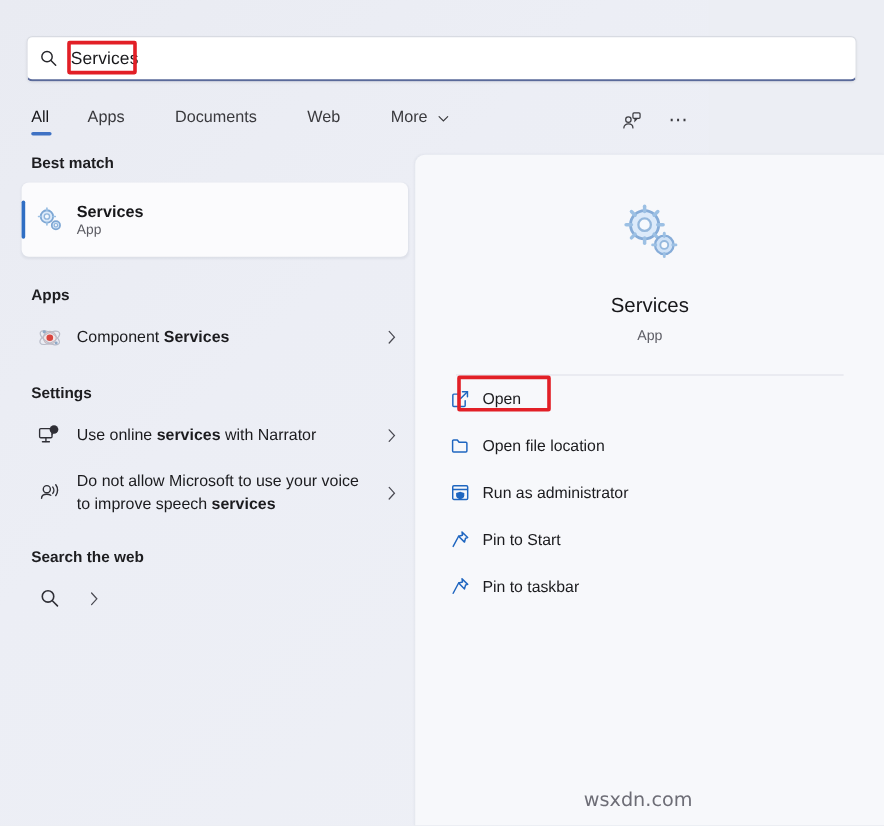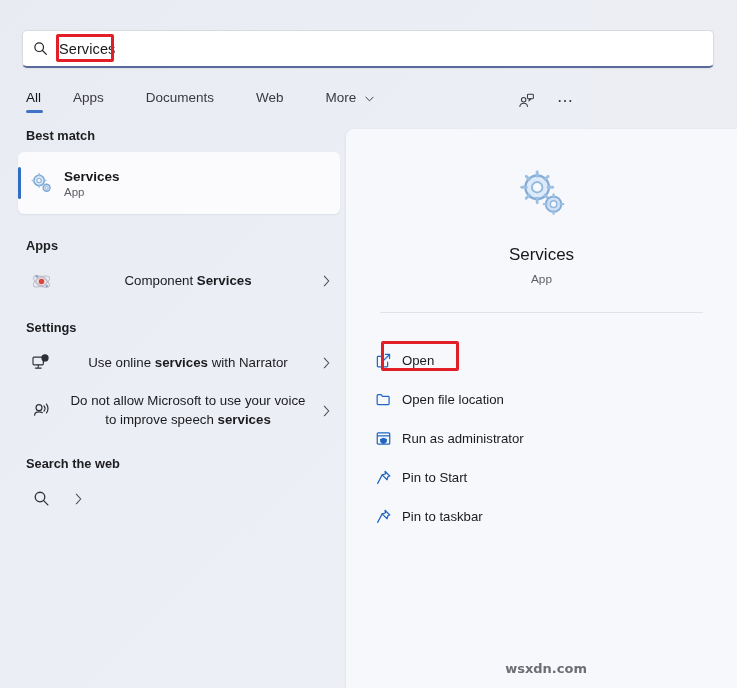--- a/index.html
+++ b/index.html
@@ -106,65 +106,63 @@
   .bm-title { font-size:13.5px; color:#17171a; font-weight:bold; }
   .bm-sub { font-size:11.5px; color:#5c5c63; }
 
   .row {
     display:flex; align-items:center;
     margin: 0 6px 0 18px;
     min-height: 38px;
     padding: 4px 10px 4px 0;
     border-radius:6px;
     cursor:default;
-    text-align:center;
   }
   .row-ico { width:46px; min-width:46px; display:flex; align-items:center; justify-content:center; }
   .row-label { font-size:13.3px; color:#1b1b1e; line-height:1.42; flex:1; }
   .row-label b { font-weight:bold; }
   .row-label .dim { color:#62626a; }
   .row-chev { width:18px; color:#4a4a52; display:flex; justify-content:flex-end; font-size:13px; }
 
   
   .right {
     position:absolute; left:346px; top:129px;
     width:391px; height:559px;
     background:#f7f8fb;
     border-top-left-radius:8px;
     box-shadow: -1px 0 2px rgba(40,50,80,.05);
   }
   .prev-ico { margin-top:38px; display:flex; justify-content:center; }
   .prev-name { margin-top:24px; text-align:center; font-size:17px; color:#17171a; }
   .prev-sub { margin-top:7px; text-align:center; font-size:11.8px; color:#5e5e66; }
   .divider { margin:26px 34px 0 34px; height:1px; background:#e1e3ea; }
 
-  .actions { margin-top:32px; padding-left: 18px; text-align: center; }
+  .actions { margin-top:4px; padding-left: 18px; text-align: center; }
   .act {
     display:flex; align-items:center;
     height:30px; margin-bottom:9px;
     cursor:default;
   }
   .act-ico { width:38px; display:flex; align-items:center; justify-content:center; }
   .act-label { font-size:13.2px; color:#1b1b1e; }
 
   .redbox-open {
     position:absolute;
     left: 17px; top: -4px;
     width: 78px; height: 30px;
     border:3px solid #e21f26;
     border-radius:2px;
     pointer-events:none;
   }
   .act-wrap { position:relative; }
 
   .watermark {
-    position:absolute; right:4px; bottom:12px;
-    font-size:13px; color:#6d6d76;
+    position:absolute; right:14px; bottom:12px;
+    font-size:16px; color:#6d6d76;
     font-family:"DejaVu Sans", sans-serif;
-    font-weight:bold;
   }
 </style>
 </head>
 <body>
 
 <div id="root">
 
   <div class="searchbar">
     <div class="search-ico">
       <svg width="15" height="15" viewBox="0 0 16 16" fill="none" stroke="#26262b" stroke-width="1.3">

